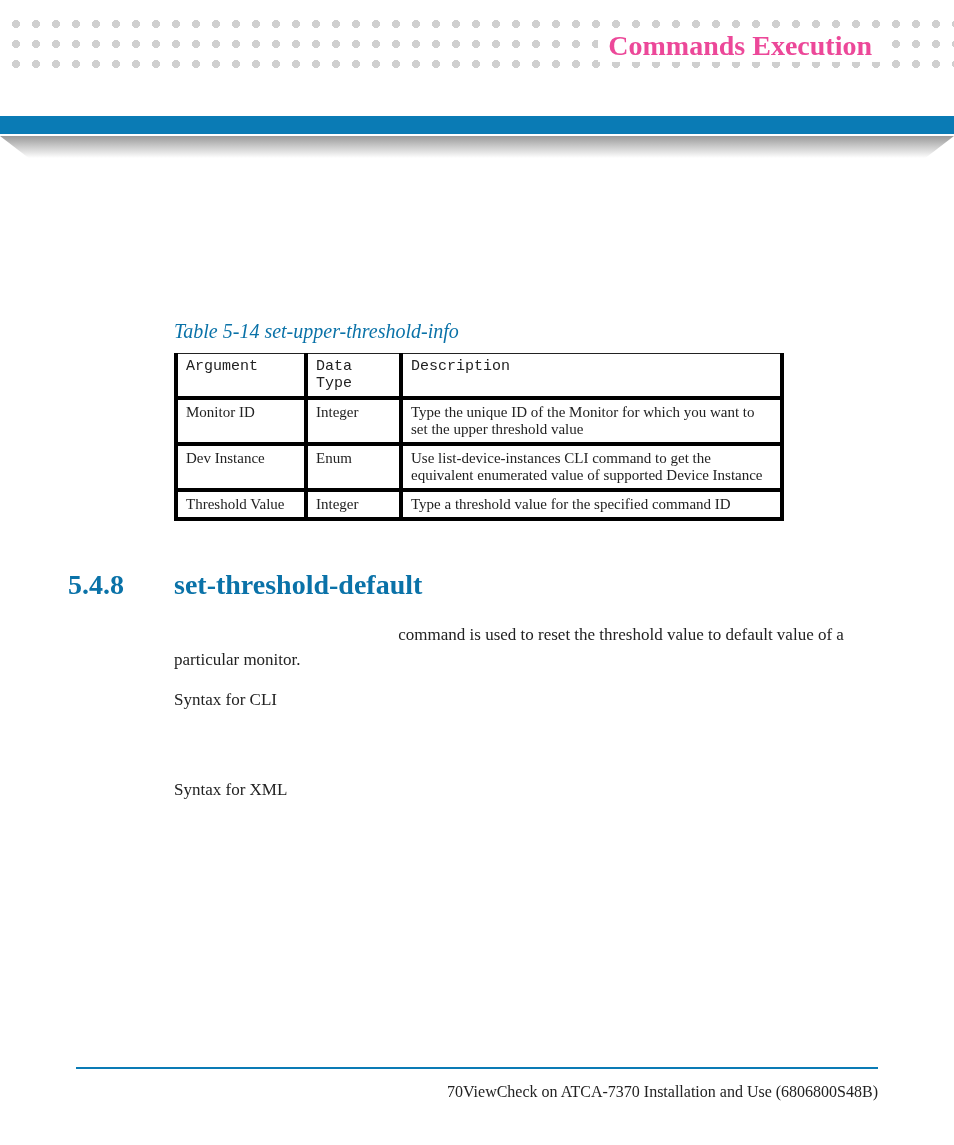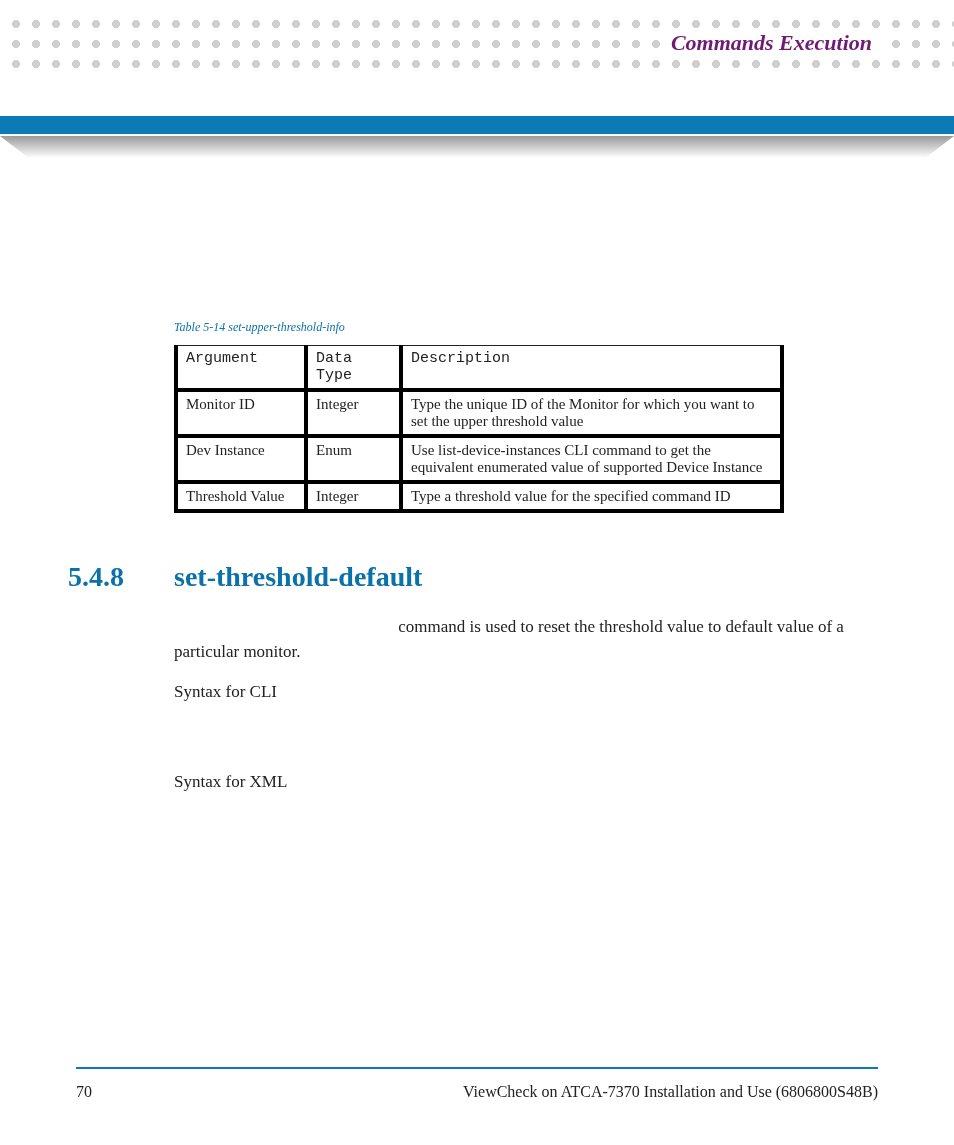--- a/index.html
+++ b/index.html
@@ -17,23 +17,22 @@
     background-image: radial-gradient(circle, #cfcfcf 4px, transparent 4px);
     background-size: 20px 20px;
     background-position: 6px 6px;
   }
   .dot-header .mask {
     position: absolute;
     top: 22px; right: 72px;
     background: #ffffff;
     padding: 0 10px;
     font-weight: bold;
-    font-style: italic;
-    font-size: 22px;
-    color: #701a75;
+    font-size: 28px;
+    color: #ec4899;
   }
   .blue-bar {
     position: absolute;
     top: 116px; left: 0; width: 954px; height: 18px;
     background: #0a7bb5;
   }
   .shadow-bar {
     position: absolute;
     top: 136px; left: 0; width: 954px; height: 22px;
     background: linear-gradient(to bottom, #9a9a9a, #ffffff);
@@ -44,21 +43,21 @@
     top: 290px; left: 174px; width: 708px;
   }
   .intro {
     font-size: 17px;
     line-height: 1.4;
     color: #222;
   }
   .intro .gap1 { display: inline-block; width: 240px; }
   .table-caption {
     margin-top: 30px;
-    font-size: 12px;
+    font-size: 20px;
     font-style: italic;
     color: #0a72a8;
   }
   table.args {
     border-collapse: collapse;
     margin-top: 10px;
     width: 610px;
     font-size: 15px;
   }
   table.args th, table.args td {
@@ -110,21 +109,21 @@
     position: absolute;
     left: 76px; width: 802px;
     bottom: 76px;
     border-top: 2px solid #0a7bb5;
   }
   .footer {
     position: absolute;
     left: 76px; width: 802px;
     bottom: 44px;
     display: flex;
-    justify-content: space-between;
+    justify-content: flex-end;
     font-size: 16px;
     color: #222;
   }
 </style>
 </head>
 <body>
 
 <div class="dot-header">
   <div class="mask">Commands Execution</div>
 </div>

